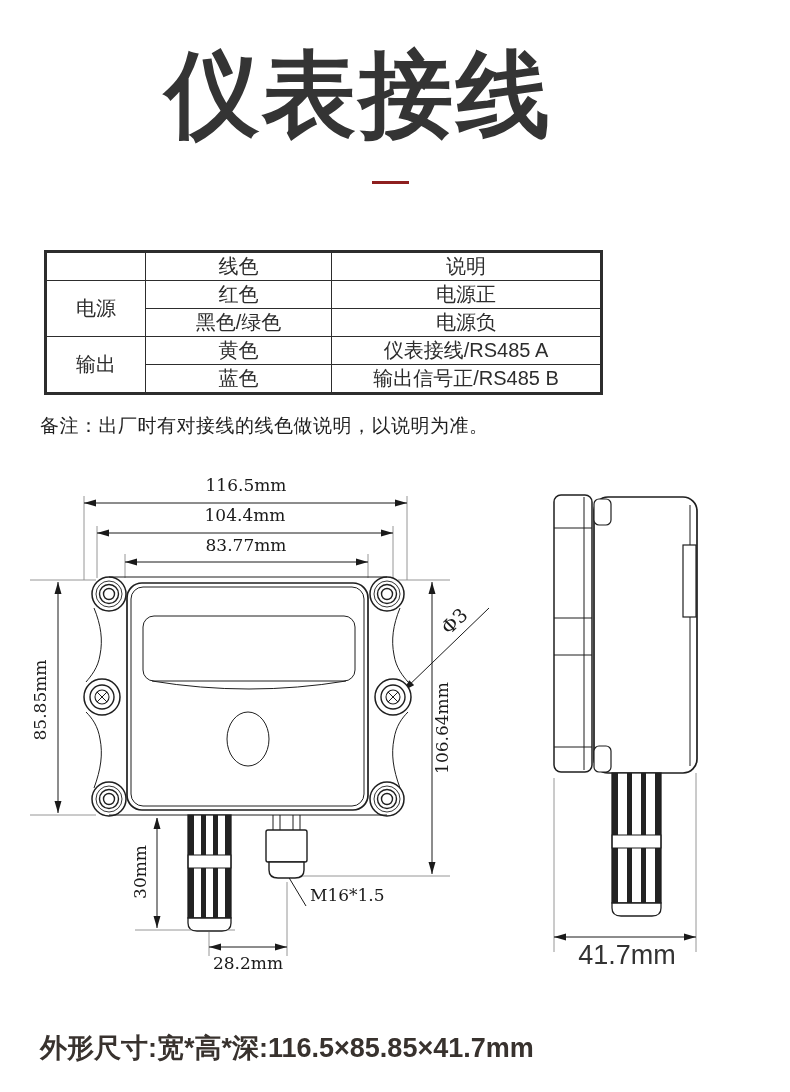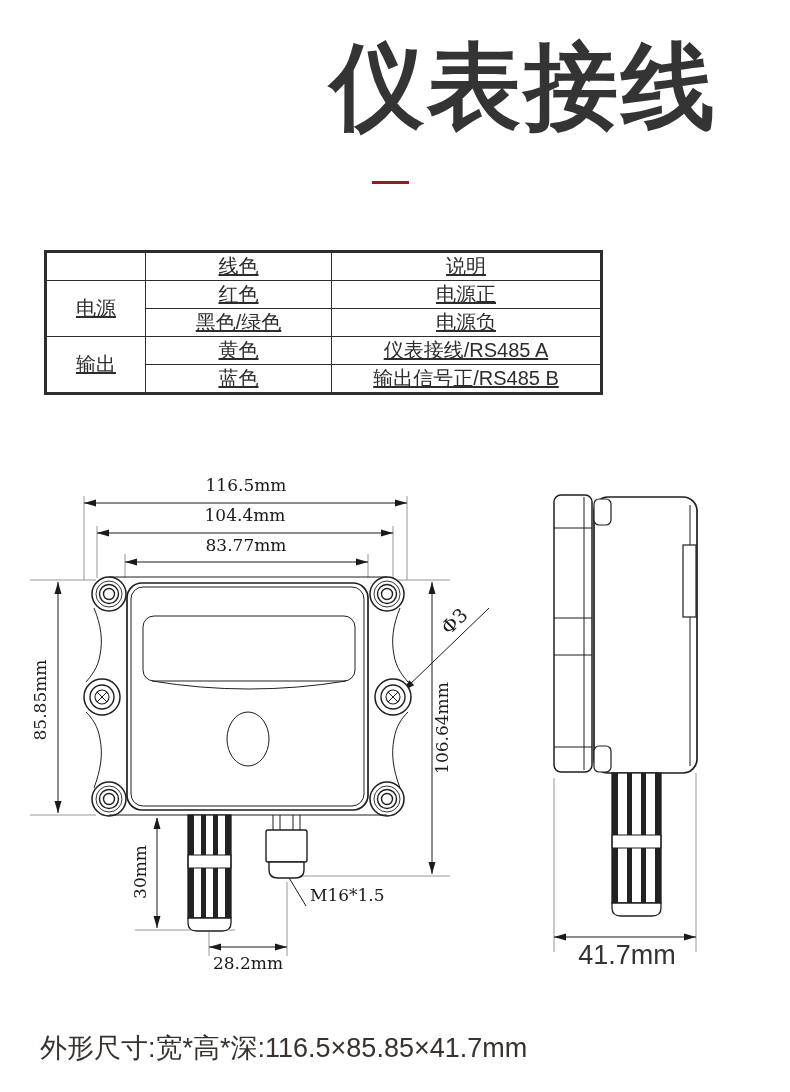--- a/index.html
+++ b/index.html
@@ -1,28 +1,28 @@
 <!DOCTYPE html>
 <html><head>
 <meta charset="utf-8">
 <style>
   html,body{margin:0;padding:0;background:#fff;}
   .page{position:relative;width:790px;height:1092px;background:#ffffff;overflow:hidden;
         font-family:"Liberation Sans","DejaVu Sans",sans-serif;color:#333;}
-  .title{position:absolute;left:0;top:38px;width:718px;text-align:right;
+  .title{position:absolute;left:0;top:46px;width:718px;text-align:center;
          font-size:94px;font-weight:900;letter-spacing:3px;color:#343434;line-height:1.05;}
   .title-underline{position:absolute;left:372px;top:181px;width:37px;height:3px;background:#8e1f1f;}
   table.wiring{position:absolute;left:44px;top:250px;width:551px;border-collapse:collapse;
                table-layout:fixed;font-size:20px;color:#2d2d2d;}
   table.wiring td{border:1.5px solid #2d2d2d;text-align:center;vertical-align:middle;
                   height:27px;padding:0;overflow:hidden;}
-  table.wiring{border:3px solid #2d2d2d;text-decoration:underline;}
+  table.wiring{border:3px solid #2d2d2d;}
   .col1{width:98px;} .col2{width:185px;} .col3{width:268px;}
   .note{position:absolute;left:40px;top:413px;font-size:19px;color:#1f1f1f;letter-spacing:0.5px;}
-  .footer{position:absolute;left:40px;top:1030px;font-size:27px;font-weight:normal;color:#38322e;}
+  .footer{position:absolute;left:40px;top:1030px;font-size:27px;font-weight:bold;color:#38322e;}
   svg text{font-family:"DejaVu Serif","Liberation Serif",serif;font-size:17px;fill:#1a1a1a;}
   svg text.sans{font-family:"Liberation Sans","DejaVu Sans",sans-serif;font-size:27px;fill:#333;}
   svg text.phi{font-size:19px;}
   .ln{stroke:#1a1a1a;stroke-width:1;fill:none;}
   .ext{stroke:#8a8a8a;stroke-width:0.9;fill:none;}
   .out{stroke:#1f1f1f;fill:#ffffff;}
   .thin{stroke:#1f1f1f;fill:none;stroke-width:1;}
 </style>
 </head>
 <body>
@@ -53,20 +53,21 @@
       <td>黄色</td>
       <td>仪表接线/RS485 A</td>
     </tr>
     <tr>
       <td>蓝色</td>
       <td>输出信号正/RS485 B</td>
     </tr>
   </tbody>
     </table>
 
+  <div class="note">备注：出厂时有对接线的线色做说明，以说明为准。</div>
 
   <svg style="position:absolute;left:0;top:0;" width="790" height="1092" viewBox="0 0 790 1092">
     <defs>
       <marker id="arw" markerUnits="userSpaceOnUse" markerWidth="14" markerHeight="9" refX="12.5" refY="4" orient="auto-start-reverse">
         <path d="M0.5,0.5 L12.5,4 L0.5,7.5 Z" fill="#1a1a1a"></path>
       </marker>
     </defs>
 
     <g>
       <line class="ext" x1="84" y1="496" x2="84" y2="580"></line>

